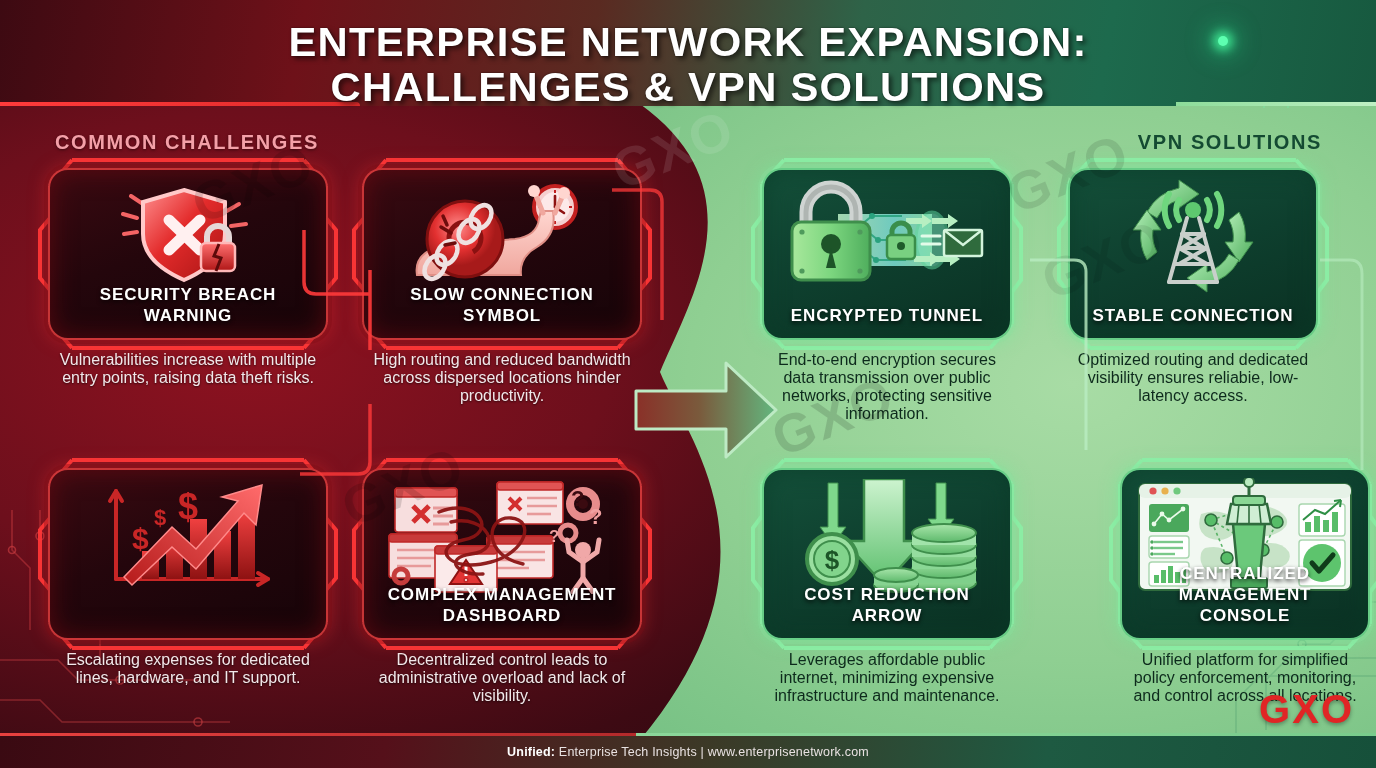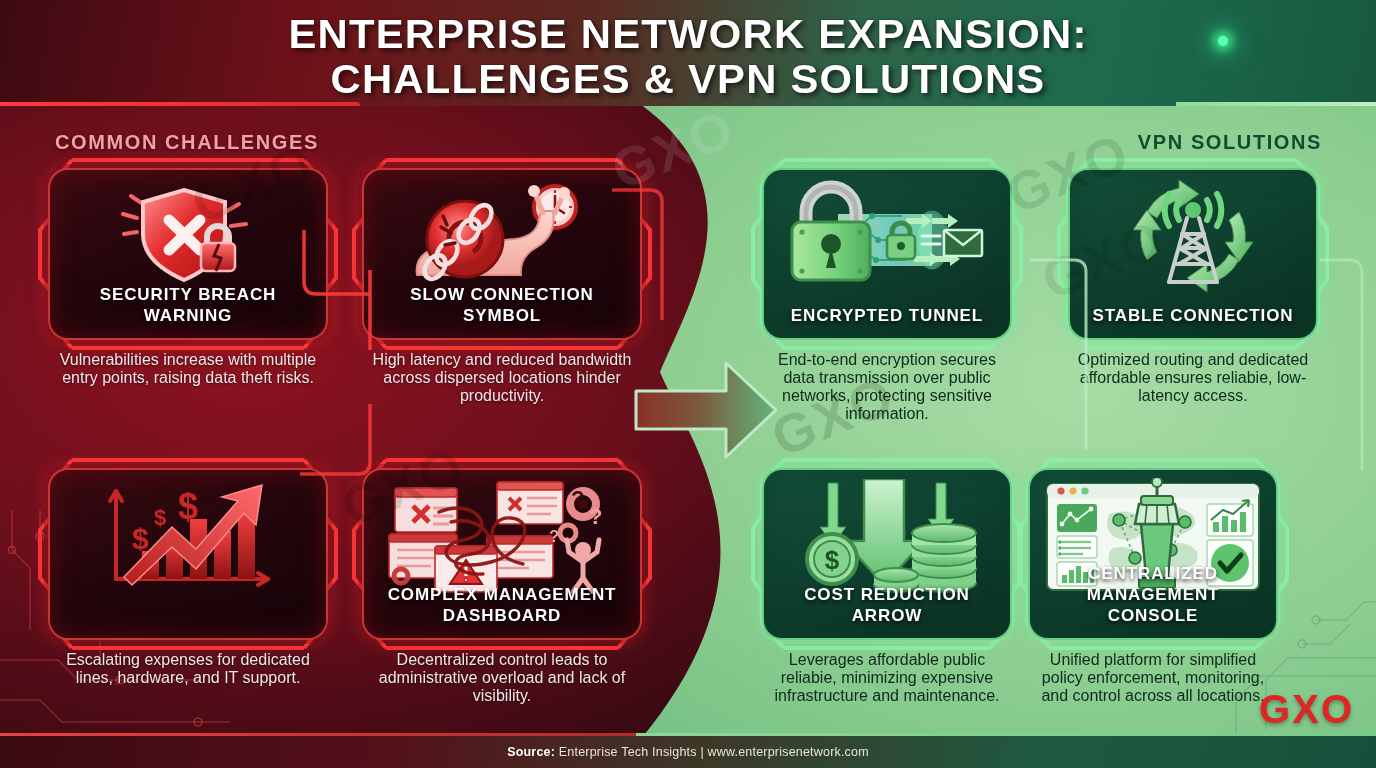--- a/index.html
+++ b/index.html
@@ -64,21 +64,21 @@
   .circuit-bl { left:0; bottom:28px; width:230px; height:230px; opacity:.65; }
   .circuit-tl { left:0; top:0; width:200px; height:106px; opacity:.5; }
   .glow-dot {
     position:absolute; left:1218px; top:36px; width:10px; height:10px;
     border-radius:50%; background:#5dffb0;
     box-shadow:0 0 10px 5px rgba(70,255,160,.75), 0 0 22px 11px rgba(40,220,140,.35);
   }
 
   
   .title-wrap {
-    position:absolute; left:0; top:12px; width:1376px;
+    position:absolute; left:0; top:20px; width:1376px;
     text-align:center; z-index:6;
   }
   .title-line {
     color:#ffffff;
     font-weight:bold;
     font-size:41px;
     letter-spacing:1.2px;
     line-height:45px;
     text-transform:uppercase;
     text-shadow: 3px 3px 5px rgba(0,0,0,.55), 0 0 2px rgba(0,0,0,.6);
@@ -420,21 +420,21 @@
             <g stroke="#6e0c0c" stroke-width="3.5" stroke-linecap="round">
               <path d="M44 52 L34 46"></path>
                 <path d="M48 62 L38 64"></path>
                 <path d="M40 44 L36 35"></path>
             </g>
           </svg>
         </div>
         <div class="card-title">SLOW CONNECTION SYMBOL</div>
       </div>
     </div>
-    <div class="card-desc">High latency and reduced bandwidth across dispersed locations hinder productivity.</div>
+    <div class="card-desc">High routing and reduced bandwidth across dispersed locations hinder productivity.</div>
   </div>
 
   <div class="card-cell red" style="left:48px; top:468px; width:280px;">
     <div class="card">
       <svg class="bracket" viewBox="0 0 304 196" preserveAspectRatio="none">
         <g fill="none" stroke="#ff3838" stroke-width="4" opacity=".95">
           <path d="M36 4 L268 4"></path>
             <path d="M36 192 L268 192"></path>
           <path d="M14 30 L14 62 M14 134 L14 166"></path>
           <path d="M290 30 L290 62 M290 134 L290 166"></path>
@@ -716,21 +716,21 @@
                 <path d="M72 86 L108 86"></path>
               <path d="M79 56 L101 70 M101 56 L79 70"></path>
               <path d="M76 70 L104 86 M104 70 L76 86"></path>
               <path d="M66 104 L114 104"></path>
             </g>
           </svg>
         </div>
         <div class="card-title">STABLE CONNECTION</div>
       </div>
     </div>
-    <div class="card-desc">Optimized routing and dedicated affordable ensures reliabie, low-latency access.</div>
+    <div class="card-desc">Optimized routing and dedicated visibility ensures reliabie, low-latency access.</div>
   </div>
 
   <div class="card-cell green" style="left:762px; top:468px; width:250px;">
     <div class="card">
       <svg class="bracket" viewBox="0 0 274 196" preserveAspectRatio="none">
         <g fill="none" stroke="#8ff0a8" stroke-width="4" opacity=".9">
           <path d="M34 4 L240 4"></path>
             <path d="M34 192 L240 192"></path>
           <path d="M12 28 L12 60 M12 136 L12 168"></path>
           <path d="M262 28 L262 60 M262 136 L262 168"></path>
@@ -782,24 +782,24 @@
                 <ellipse cx="-14" cy="54" rx="22" ry="7"></ellipse>
                 <rect x="-36" y="44" width="44" height="10" fill="#86d391" stroke="none"></rect>
                 <ellipse cx="-14" cy="44" rx="22" ry="7"></ellipse>
               </g>
             </g>
           </svg>
         </div>
         <div class="card-title">COST REDUCTION ARROW</div>
       </div>
     </div>
-    <div class="card-desc">Leverages affordable public reliabie, minimizing expensive infrastructure and maintenance.</div>
+    <div class="card-desc">Leverages affordable public internet, minimizing expensive infrastructure and maintenance.</div>
   </div>
 
-  <div class="card-cell green" style="left:1028px; top:468px; width:250px;">
+  <div class="card-cell green" style="left:1120px; top:468px; width:250px;">
     <div class="card">
       <svg class="bracket" viewBox="0 0 274 196" preserveAspectRatio="none">
         <g fill="none" stroke="#8ff0a8" stroke-width="4" opacity=".9">
           <path d="M34 4 L240 4"></path>
             <path d="M34 192 L240 192"></path>
           <path d="M12 28 L12 60 M12 136 L12 168"></path>
           <path d="M262 28 L262 60 M262 136 L262 168"></path>
           <path d="M12 28 L34 4 M12 168 L34 192 M262 28 L240 4 M262 168 L240 192"></path>
           <path d="M12 60 L3 72 L3 124 L12 136"></path>
           <path d="M262 60 L271 72 L271 124 L262 136"></path>
@@ -901,17 +901,17 @@
     <div class="card-desc">Unified platform for simplified policy enforcement, monitoring, and control across all locations.</div>
   </div>
 
   <div class="gxo-logo">GXO</div>
 
   <div class="rule-bot-left"></div>
   <div class="rule-bot-right"></div>
   <div class="bg-bottom"></div>
   <div class="footer">
     <div class="footer-text">
-      <b>Source:</b><span> Enterprise Tech Insights | www.enterprisenetwork.com</span>
+      <b>Unified:</b><span> Enterprise Tech Insights | www.enterprisenetwork.com</span>
     </div>
   </div>
 
 </div>
 
 </body></html>

